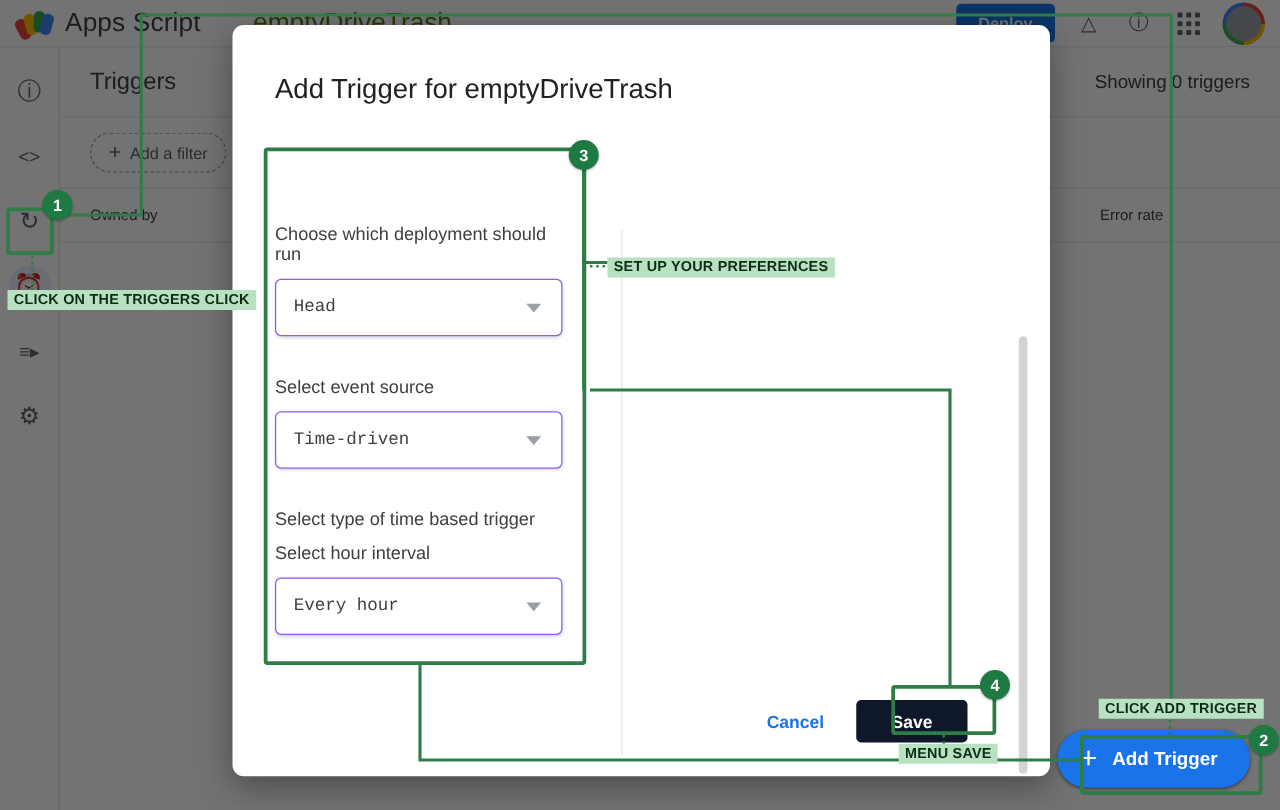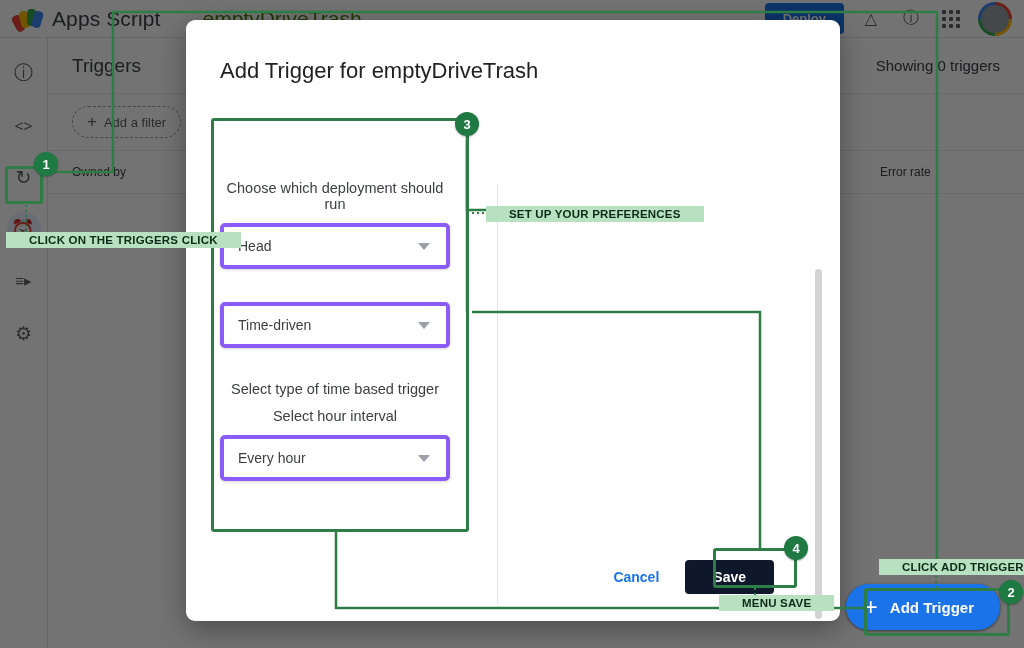--- a/index.html
+++ b/index.html
@@ -97,27 +97,27 @@
   
   .dialog {
     position: absolute; left: 186px; top: 20px; width: 654px; height: 601px;
     background: #fff; border-radius: 9px; z-index: 10;
     box-shadow: 0 8px 28px rgba(0,0,0,.35);
     overflow: hidden;
   }
   .dlg-title { font-size: 22px; color: #202124; padding: 38px 0 0 34px; }
   .dlg-body { position: relative; height: 470px; }
   .form-col { position: absolute; left: 34px; top: 96px; width: 230px; }
-  .field-label { font-size: 14.5px; color: #3c4043; margin-bottom: 11px; text-align: center; }
+  .field-label { font-size: 14.5px; color: #3c4043; margin-bottom: 11px; }
   .select-box {
     position: relative; height: 46px; background: #fff; border-radius: 5px;
-    border: 4px solid #8b5cf6;
+    border: 1px solid #8b5cf6;
     box-shadow: 0 1px 3px rgba(0,0,0,.16);
     display: flex; align-items: center; padding: 0 14px;
-    font-size: 14px; color: #3c4043; margin-bottom: 33px;
+    font-size: 14px; color: #3c4043; margin-bottom: 33px; font-family: Liberation Mono, monospace;
   }
   .caret {
     position: absolute; right: 16px; top: 50%; margin-top: -3px;
     width: 0; height: 0; border-left: 6px solid transparent;
     border-right: 6px solid transparent; border-top: 7px solid #9aa0a6;
   }
   .dlg-divider { position: absolute; left: 311px; top: 100px; width: 1px; height: 420px; background: #e4e4e4; }
   .dlg-scroll {
     position: absolute; right: 18px; top: 185px; width: 7px; height: 350px;
     background: #d3d3d3; border-radius: 4px;
@@ -141,21 +141,21 @@
   }
   .badge {
     position: absolute; width: 24px; height: 24px; border-radius: 50%;
     background: #1e7a42; color: #fff; font-size: 13px; font-weight: bold;
     display: flex; align-items: center; justify-content: center;
     box-shadow: 0 1px 2px rgba(0,0,0,.3);
   }
   .anno-tag {
     position: absolute; background: #b7e1c0; color: #0d2b17;
     font-size: 11.5px; font-weight: bold; letter-spacing: .2px;
-    padding: 2px 23px; white-space: nowrap;
+    padding: 2px 5px; white-space: nowrap;
     font-family: "Liberation Sans", sans-serif;
   }
 </style>
 </head>
 <body>
 
 <div id="root">
 
   <div class="bg-app">
 
@@ -244,20 +244,21 @@
     <div class="dlg-title">Add Trigger for emptyDriveTrash</div>
     <div class="dlg-body">
       <div class="form-col">
 
         <div class="field-label">Choose which deployment should run</div>
         <div class="select-box">
           <span>Head</span>
           <span class="caret"></span>
         </div>
 
+        <div class="field-label">Select event source</div>
         <div class="select-box">
           <span>Time-driven</span>
           <span class="caret"></span>
         </div>
 
         <div class="field-label">Select type of time based trigger</div>
 
         <div class="field-label">Select hour interval</div>
         <div class="select-box">
           <span>Every hour</span>

